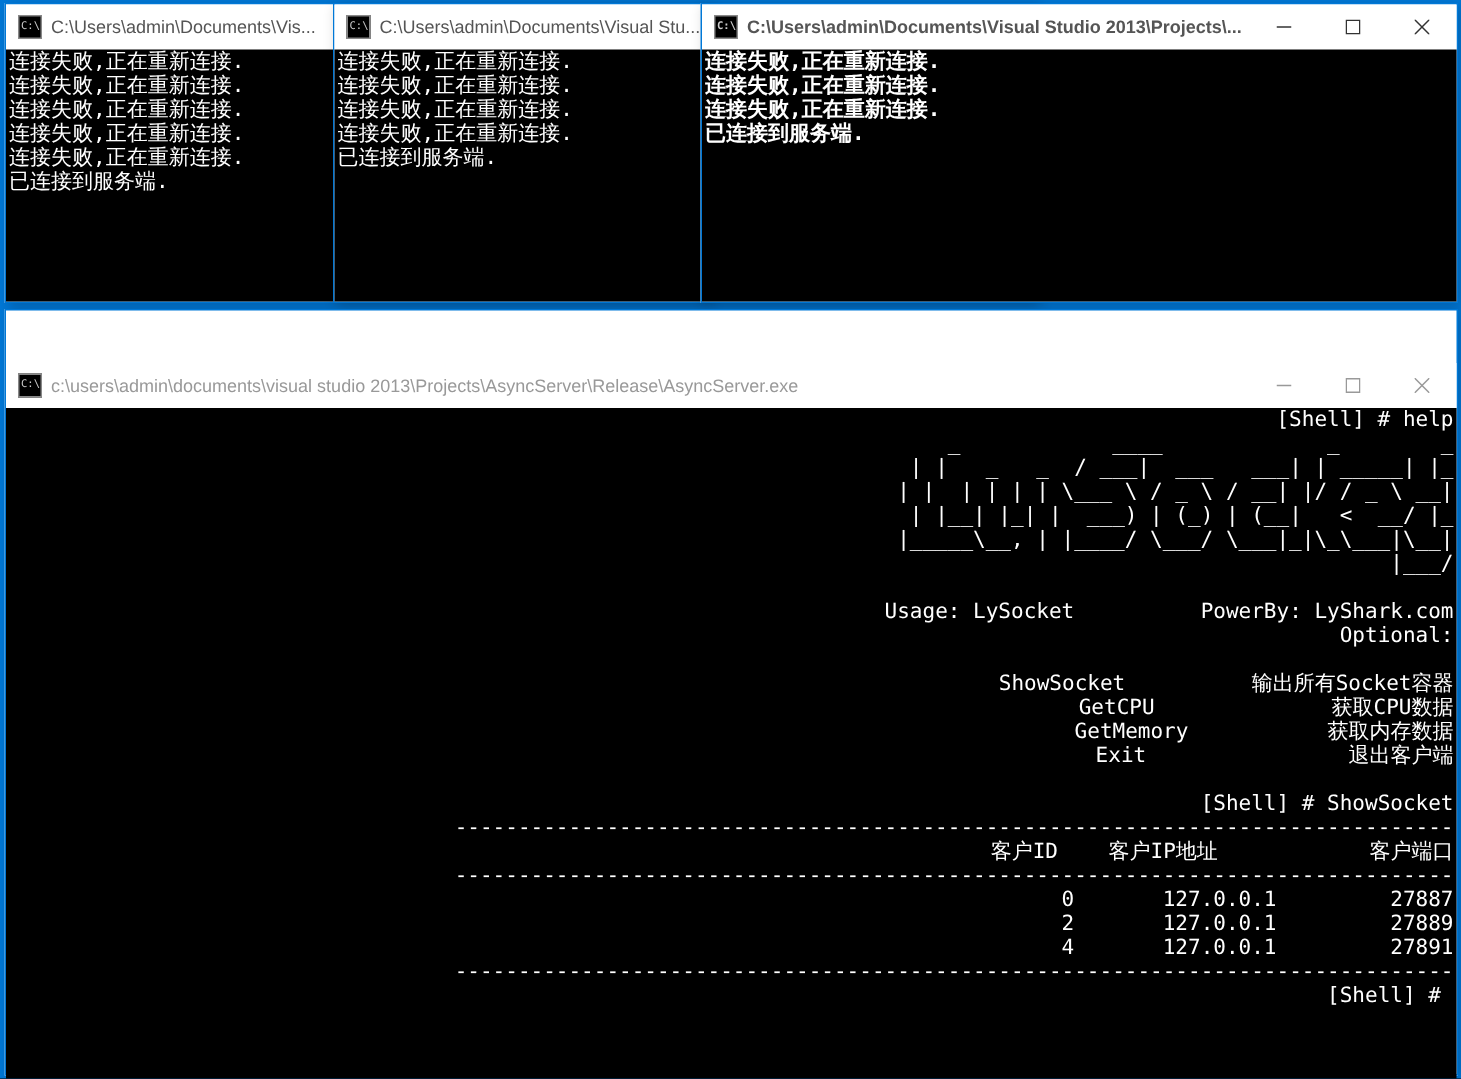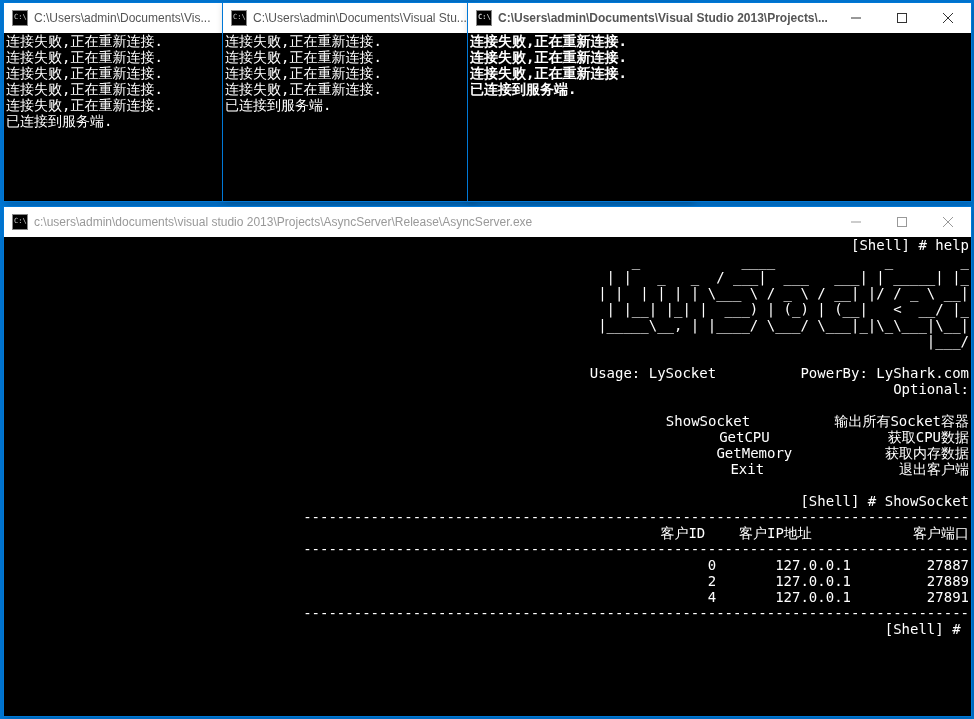--- a/index.html
+++ b/index.html
@@ -75,21 +75,21 @@
     padding: 0 2px;
     overflow: hidden;
   }
   
   #w1 { left: 3px; top: 2px; width: 470px; height: 200px; }
   #w2 { left: 222px; top: 2px; width: 470px; height: 200px; }
   #w3 { left: 467px; top: 2px; width: 505px; height: 200px; font-weight: bold; }
   #w1 .console, #w2 .console, #w3 .console { height: calc(100% - 30px); }
   
   #srv { left: 3px; top: 206px; width: 969px; height: 511px; }
-  #srv .titlebar { background: #fff; color: #999; }
+  #srv .titlebar { background: #fff; color: #999; margin-top: 35px; }
   #srv .console { height: calc(100% - 30px); font-size: 14px; line-height: 16px; text-align: right; }
   svg.sysicon { display:block; }
 </style>
 </head>
 <body>
 
 <div id="w1" class="win">
   <div class="titlebar">
     <span class="icon"></span>
     <span class="title">C:\Users\admin\Documents\Vis...</span>

